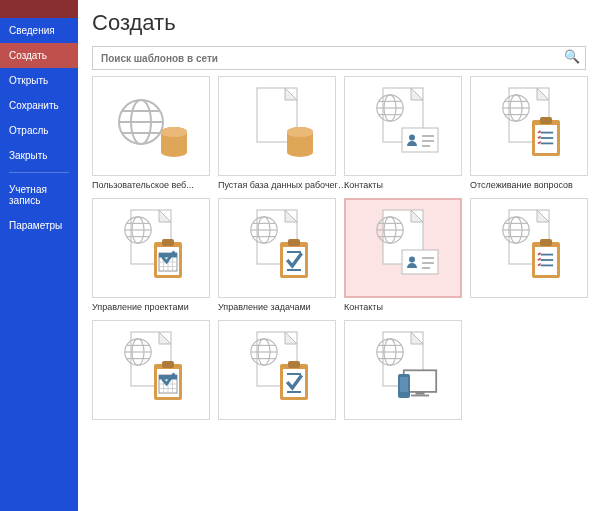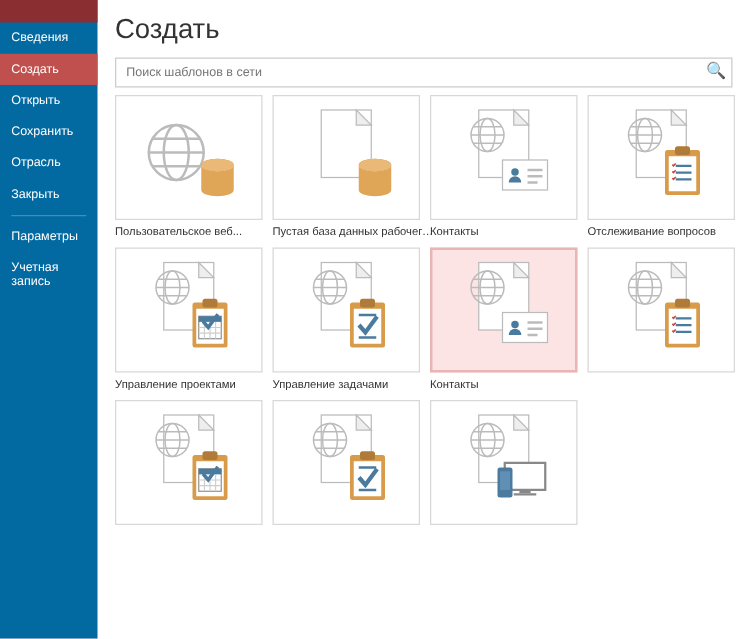--- a/index.html
+++ b/index.html
@@ -1,25 +1,25 @@
 <!DOCTYPE html>
 <html><head>
 <meta charset="utf-8">
 <style>
 * { margin:0; padding:0; box-sizing:border-box; font-family:"Segoe UI",Arial,sans-serif; }
 body { width:600px; height:511px; overflow:hidden; background:#fff; display:flex; }
-.sidebar { width:78px; background:#0369a1; color:#fff; display:flex; flex-direction:column; font-size:10px; }
+.sidebar { width:78px; background:#1d4ed8; color:#fff; display:flex; flex-direction:column; font-size:10px; }
 .back { height:18px; background:#8a2e31; }
 .sidebar-item { padding:7px 9px; cursor:pointer; }
 .sidebar-item.sel { background:#c0504d; }
 .divider { height:1px; background:rgba(255,255,255,.25); margin:4px 9px; }
 .main { flex:1; padding:10px 14px 0 14px; overflow:hidden; }
 .title { font-size:22px; font-weight:300; color:#333; margin-bottom:10px; }
 .search { position:relative; margin-bottom:6px; }
-.search input { width:100%; height:24px; border:1px solid #ccc; padding:0 28px 0 8px; font-size:10px; color:#666; }
+.search input { width:100%; height:24px; border:1px solid #ccc; padding:0 28px 0 8px; font-size:10px; color:#666;font-weight:bold; }
 .search-btn { position:absolute; right:5px; top:3px; color:#a4373a; font-size:13px; cursor:pointer; }
 .suggestions { font-size:9px; color:#444; margin-bottom:10px; }
 .suggestions span { margin-right:5px; }
 .sug-link { cursor:pointer; color:#333; }
 .grid { display:grid; grid-template-columns:repeat(4,118px); gap:8px; }
 .tile { width:130px; }
 .thumb { width:118px; height:100px; border:1px solid #d8d8d8; background:#fff; display:flex; align-items:center; justify-content:center; position:relative; }
 .tile.sel .thumb { background:#fde4e4; border:2px solid #e8b5b5; }
 .cap { font-size:9px; color:#333; margin-top:4px; white-space:nowrap; overflow:hidden; text-overflow:ellipsis; }
 svg { display:block; }
@@ -29,23 +29,23 @@
 
 <div class="sidebar">
   <div class="back"></div>
   <div class="sidebar-item">Сведения</div>
   <div class="sidebar-item sel">Создать</div>
   <div class="sidebar-item">Открыть</div>
   <div class="sidebar-item">Сохранить</div>
   <div class="sidebar-item">Отрасль</div>
   <div class="sidebar-item">Закрыть</div>
   <div class="divider"></div>
-  <div class="sidebar-item">Параметры</div>
   <div class="sidebar-item" style="white-space:pre-line">Учетная
 запись</div>
+  <div class="sidebar-item">Параметры</div>
 </div>
 
 <div class="main">
   <div class="title">Создать</div>
   <div class="search">
     <input type="text" placeholder="Поиск шаблонов в сети" style="">
     <span class="search-btn">🔍</span>
   </div>
   <div class="grid" id="grid">
       <div class="tile">

